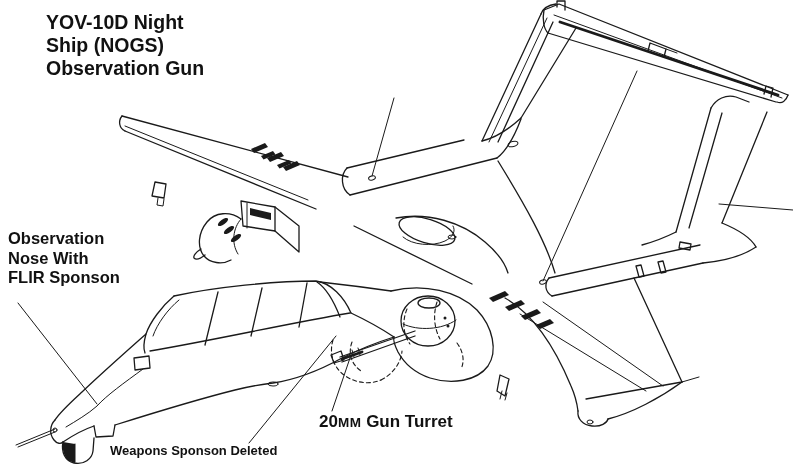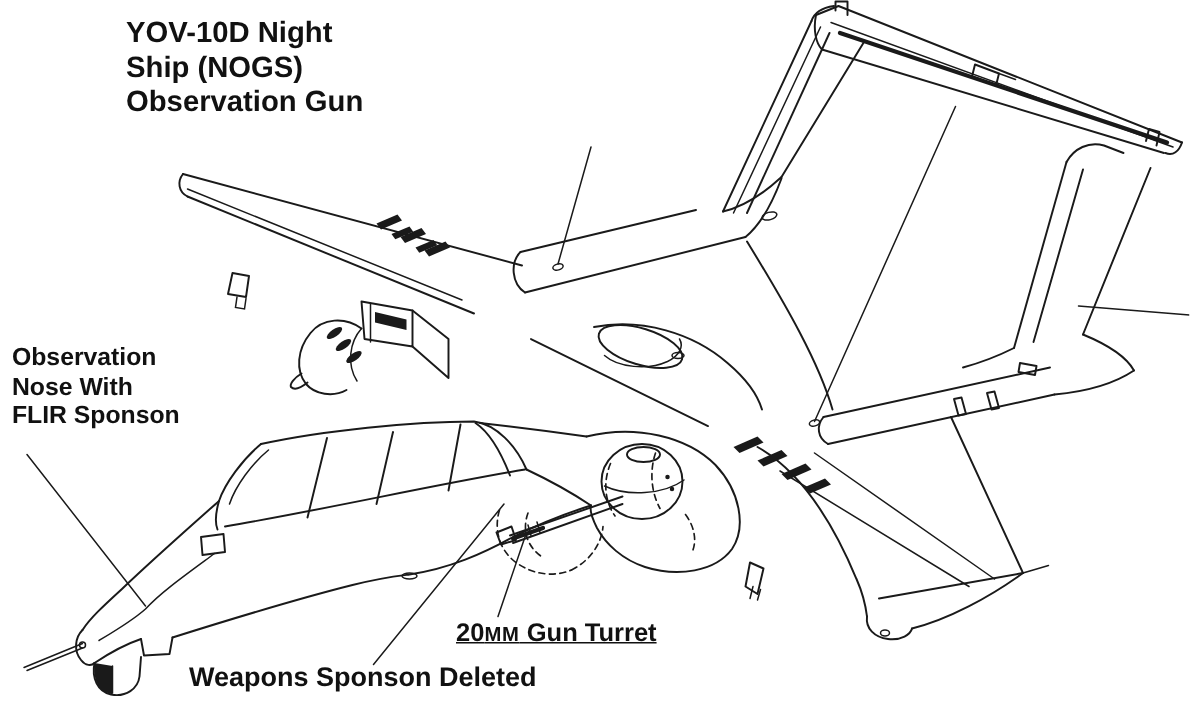--- a/index.html
+++ b/index.html
@@ -10,25 +10,25 @@
     font-family:"Liberation Sans", sans-serif;
     overflow:hidden;
   }
   #figure svg{position:absolute;left:0;top:0;}
   .lbl{
     position:absolute;
     color:#111111;
     font-weight:700;
     white-space:nowrap;
   }
-  #title{left:46px;top:11px;font-size:19.5px;line-height:23px;margin-left:38px;}
+  #title{left:46px;top:11px;font-size:19.5px;line-height:23px;}
   #lbl-nose{left:8px;top:229px;font-size:16.5px;line-height:19.5px;}
-  #lbl-gun{left:304px;top:412px;font-size:17px;line-height:20px;text-decoration:underline;}
+  #lbl-gun{left:319px;top:412px;font-size:17px;line-height:20px;}
   #lbl-gun .smallcap{font-size:13.5px;letter-spacing:.5px;}
-  #lbl-sponson{left:126px;top:441px;font-size:18px;line-height:20px;text-align:center;}
+  #lbl-sponson{left:110px;top:441px;font-size:13px;line-height:20px;text-align:center;}
   .stroke{fill:none;stroke:#1a1a1a;stroke-width:1.3;stroke-linecap:round;stroke-linejoin:round;}
   .thin{fill:none;stroke:#1a1a1a;stroke-width:1;stroke-linecap:round;}
   .thick{fill:none;stroke:#1a1a1a;stroke-width:2.8;stroke-linecap:round;}
   .dark{fill:#1a1a1a;stroke:none;}
   .dashed{fill:none;stroke:#1a1a1a;stroke-width:1.1;stroke-dasharray:4 3;stroke-linecap:round;}
 </style>
 </head>
 <body>
 
 <div id="figure">

